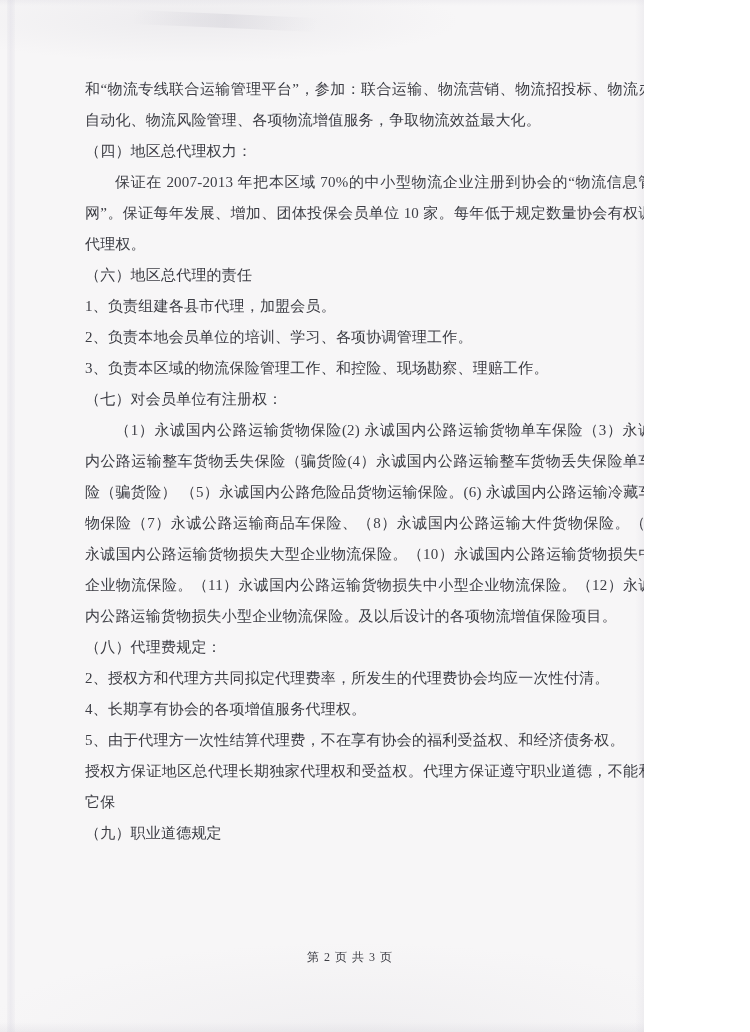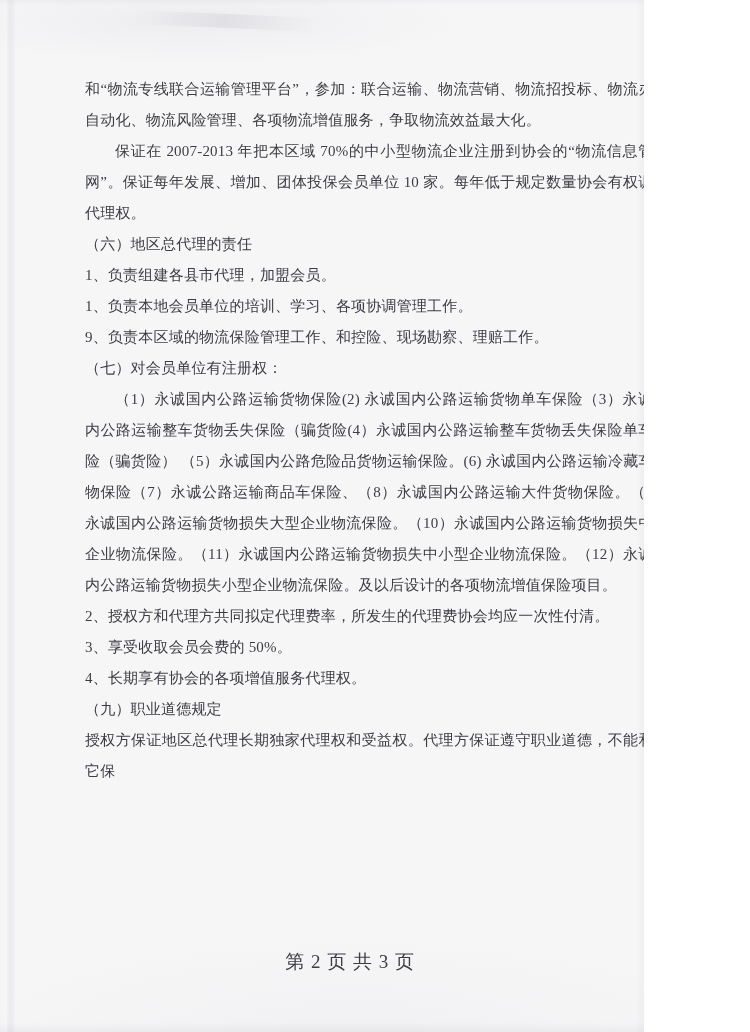--- a/index.html
+++ b/index.html
@@ -68,42 +68,44 @@
   }
   .content p.indent {
     text-indent: 2em;
   }
   .footer {
     position: absolute;
     top: 949px;
     left: 0;
     width: 700px;
     text-align: center;
-    font-size: 19px;
+    font-size: 12px;
     letter-spacing: 1px;
     color: var(--ink, #3c3d44);
   }
 </style>
 </head>
 <body>
 
 <div class="page">
   <div class="crease-left"></div>
   <div class="top-streak"></div>
 
   <div class="content">
     <p>和“物流专线联合运输管理平台”，参加：联合运输、物流营销、物流招投标、物流办公自动化、物流风险管理、各项物流增值服务，争取物流效益最大化。</p>
+    <p>（四）地区总代理权力：</p>
     <p class="indent">保证在 2007-2013 年把本区域 70%的中小型物流企业注册到协会的“物流信息管理网”。保证每年发展、增加、团体投保会员单位 10 家。每年低于规定数量协会有权调整代理权。</p>
     <p>（六）地区总代理的责任</p>
     <p>1、负责组建各县市代理，加盟会员。</p>
-    <p>1、负责本地会员单位的培训、学习、各项协调管理工作。</p>
-    <p>9、负责本区域的物流保险管理工作、和控险、现场勘察、理赔工作。</p>
+    <p>2、负责本地会员单位的培训、学习、各项协调管理工作。</p>
+    <p>3、负责本区域的物流保险管理工作、和控险、现场勘察、理赔工作。</p>
     <p>（七）对会员单位有注册权：</p>
     <p class="indent">（1）永诚国内公路运输货物保险(2) 永诚国内公路运输货物单车保险（3）永诚国内公路运输整车货物丢失保险（骗货险(4）永诚国内公路运输整车货物丢失保险单车保险（骗货险） （5）永诚国内公路危险品货物运输保险。(6) 永诚国内公路运输冷藏车货物保险（7）永诚公路运输商品车保险、（8）永诚国内公路运输大件货物保险。（9）永诚国内公路运输货物损失大型企业物流保险。（10）永诚国内公路运输货物损失中型企业物流保险。（11）永诚国内公路运输货物损失中小型企业物流保险。（12）永诚国内公路运输货物损失小型企业物流保险。及以后设计的各项物流增值保险项目。</p>
+    <p>（八）代理费规定：</p>
     <p>2、授权方和代理方共同拟定代理费率，所发生的代理费协会均应一次性付清。</p>
-    <p>3、享受收取会员会费的 50%。</p>
     <p>4、长期享有协会的各项增值服务代理权。</p>
+    <p>5、由于代理方一次性结算代理费，不在享有协会的福利受益权、和经济债务权。</p>
+    <p>授权方保证地区总代理长期独家代理权和受益权。代理方保证遵守职业道德，不能和其它保</p>
     <p>（九）职业道德规定</p>
-    <p>授权方保证地区总代理长期独家代理权和受益权。代理方保证遵守职业道德，不能和其它保</p>
   </div>
 
   <div class="footer">第 2 页 共 3 页</div>
 </div>
 
 </body></html>

